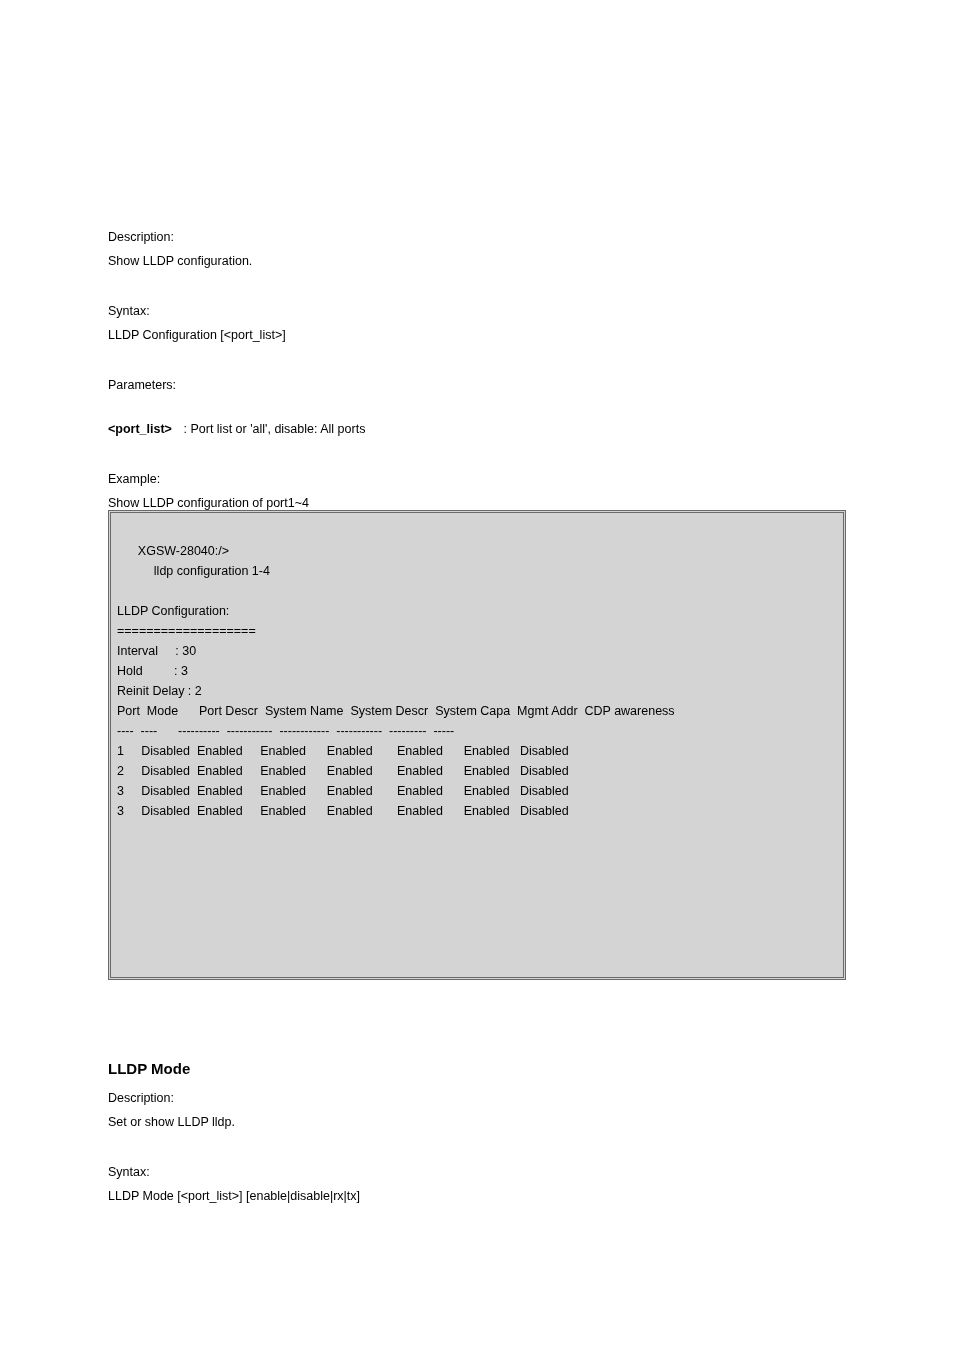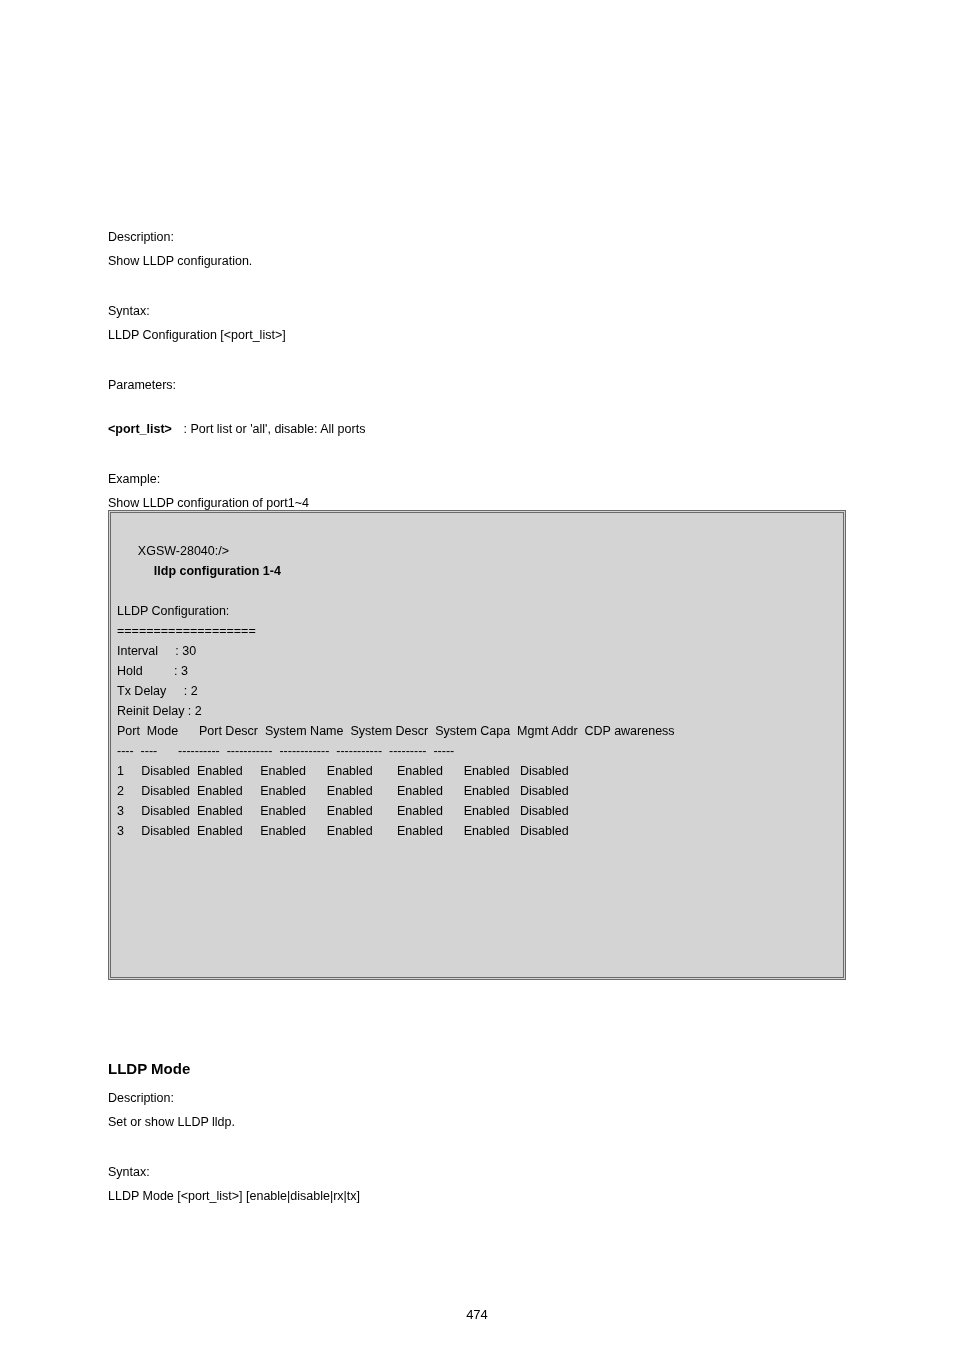--- a/index.html
+++ b/index.html
@@ -46,21 +46,21 @@
     font-size: 12.5px;
     line-height: 1.6;
     min-height: 470px;
     box-sizing: border-box;
     margin-bottom: 80px;
   }
   .terminal .line {
     white-space: pre;
   }
   .terminal .cmd {
-    font-weight: bold;
+    font-weight: normal;
     padding-left: 16px;
   }
   .heading {
     font-weight: bold;
     font-size: 15px;
     margin-bottom: 14px;
   }
   .page-number {
     position: absolute;
     bottom: 28px;
@@ -93,33 +93,31 @@
   <div class="terminal">
     <div class="line">
       <span>XGSW-28040:/&gt;</span>
       <span class="cmd">lldp configuration 1-4</span>
     </div>
     <div class="line">LLDP Configuration:</div>
     <div class="line">===================</div>
     <div class="line"></div>
     <div class="line">Interval     : 30</div>
     <div class="line">Hold         : 3</div>
-    <div class="line">Tx Delay     : 2</div>
     <div class="line">Reinit Delay : 2</div>
     <div class="line"></div>
     <div class="line">Port  Mode      Port Descr  System Name  System Descr  System Capa  Mgmt Addr  CDP awareness</div>
     <div class="line">----  ----      ----------  -----------  ------------  -----------  ---------  -----</div>
     <div class="line">1     Disabled  Enabled     Enabled      Enabled       Enabled      Enabled   Disabled </div>
     <div class="line">2     Disabled  Enabled     Enabled      Enabled       Enabled      Enabled   Disabled </div>
     <div class="line">3     Disabled  Enabled     Enabled      Enabled       Enabled      Enabled   Disabled </div>
     <div class="line">3     Disabled  Enabled     Enabled      Enabled       Enabled      Enabled   Disabled </div>
   </div>
 
   <div class="heading">LLDP Mode</div>
 
   <div class="section-label">Description:</div>
   <div class="body-text">Set or show LLDP lldp.</div>
 
   <div class="section-label">Syntax:</div>
   <div class="body-text" style="margin-bottom:0;">LLDP Mode [&lt;port_list&gt;] [enable|disable|rx|tx]</div>
 
-  <div class="page-number">474</div>
 </div>
 
 </body></html>

